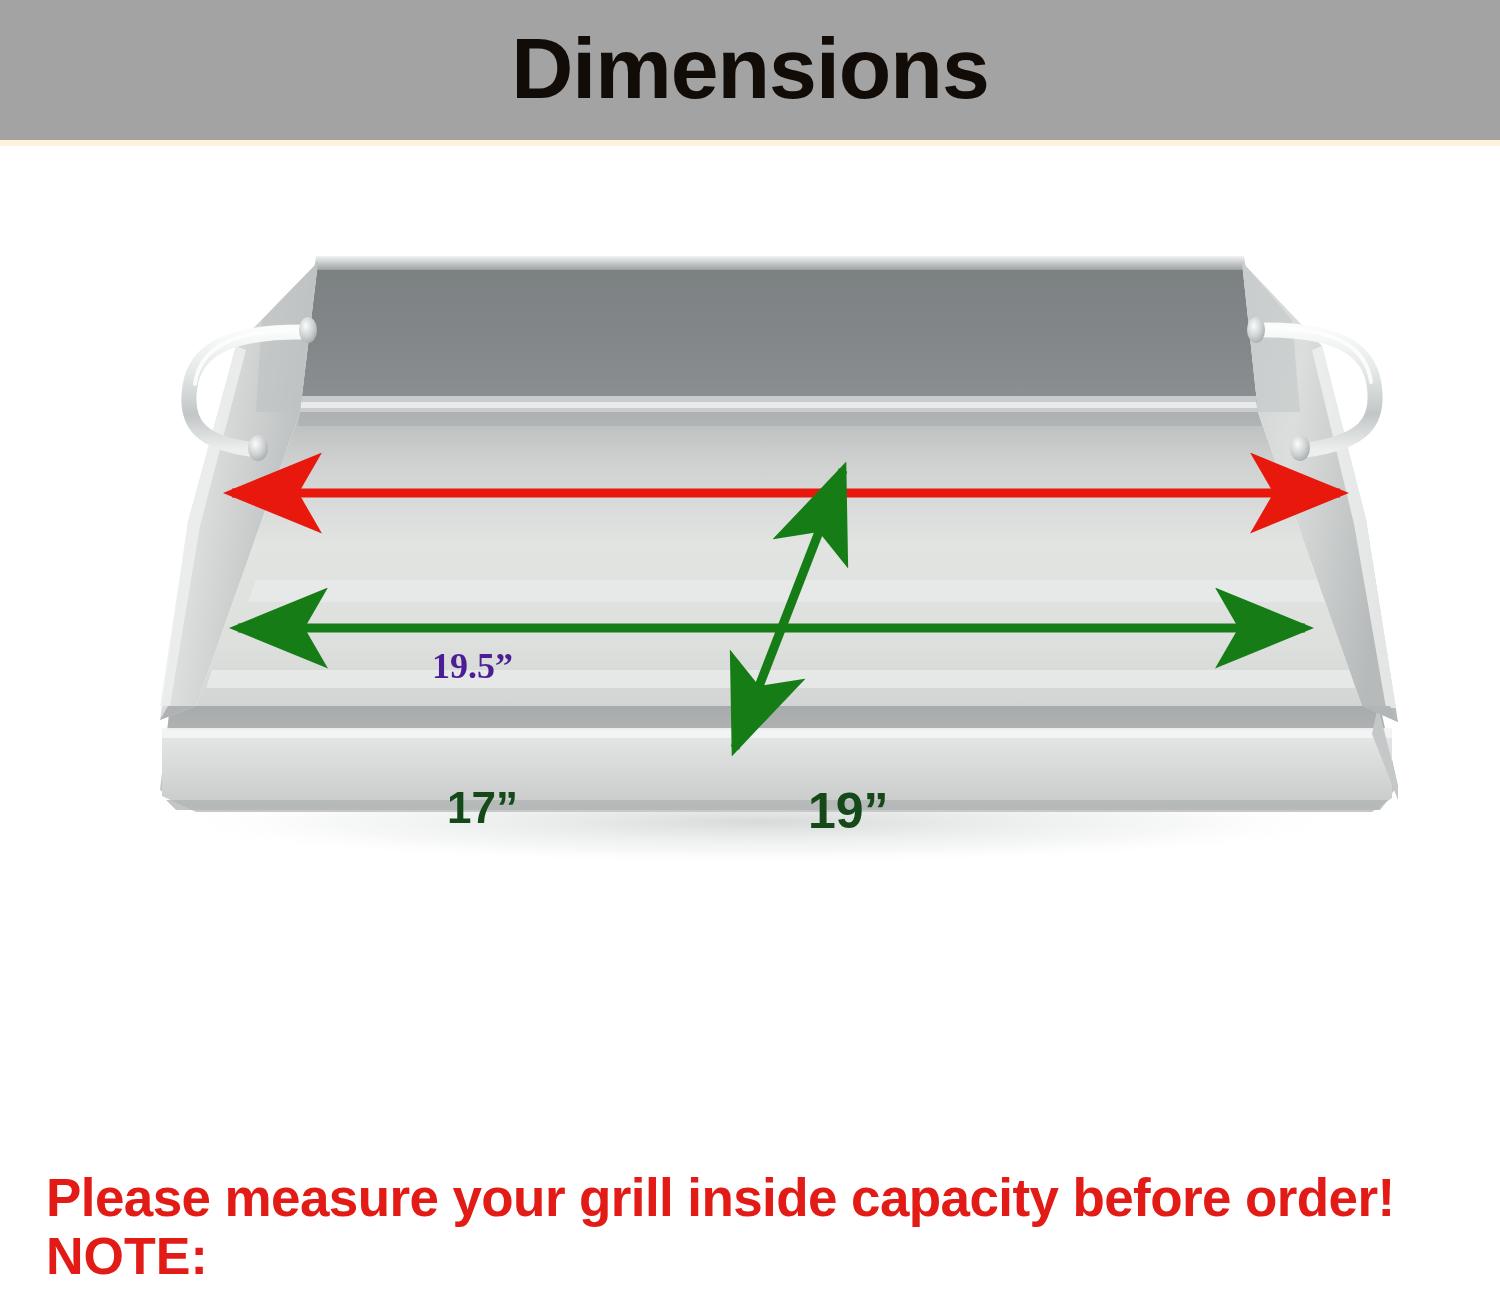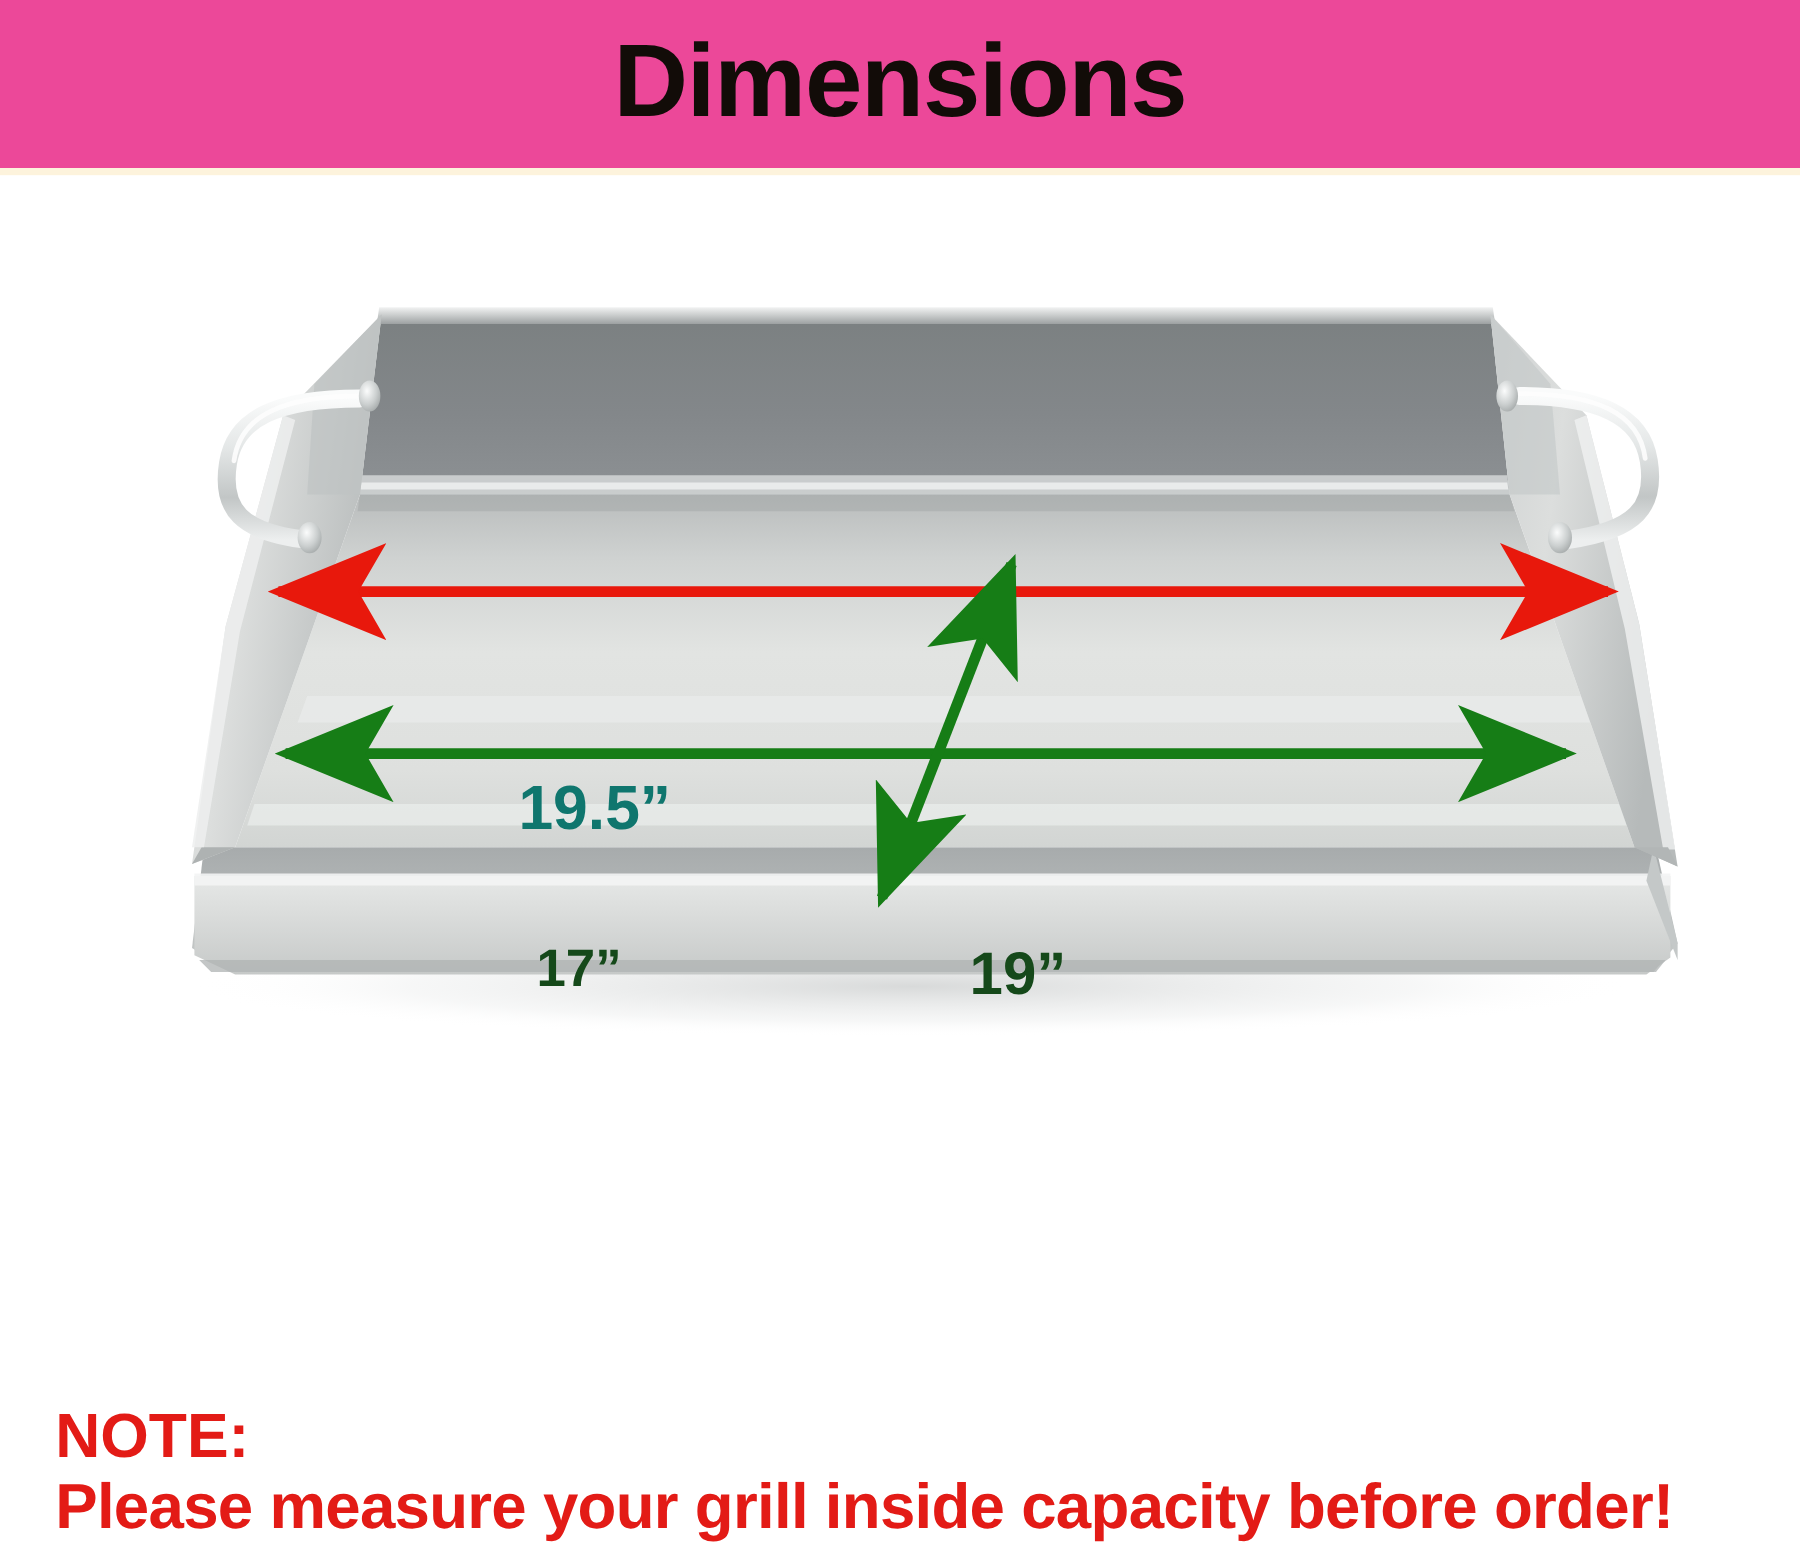--- a/index.html
+++ b/index.html
@@ -15,21 +15,21 @@
     position: relative;
   }
 
   
   #header-banner {
     position: absolute;
     left: 0;
     top: 0;
     width: 1500px;
     height: 140px;
-    background: #ec4899;
+    background: #a3a3a3;
     display: flex;
     align-items: center;
     justify-content: center;
   }
   #header-title {
     font-size: 86px;
     font-weight: bold;
     color: #120C08;
     letter-spacing: -1px;
     line-height: 1;
@@ -65,22 +65,23 @@
   
   .dim-label {
     position: absolute;
     font-weight: bold;
     white-space: nowrap;
     line-height: 1;
   }
   #label-length {
     left: 432px;
     top: 498px;
-    font-size: 52px;
-    color: #0f766e;
+    font-size: 36px;
+    color: #4c1d95;
+    font-family: Liberation Serif, serif;
   }
   #label-width {
     left: 447px;
     top: 636px;
     font-size: 44px;
     color: #15491A;
   }
   #label-depth {
     left: 808px;
     top: 636px;
@@ -250,15 +251,15 @@
 
     <line x1="735" y1="598" x2="843" y2="320" stroke="#167D16" stroke-width="9" marker-start="url(#arrowGreenStart)" marker-end="url(#arrowGreen)"></line>
   </svg>
 
   <div class="dim-label" id="label-length">19.5”</div>
   <div class="dim-label" id="label-width">17”</div>
   <div class="dim-label" id="label-depth">19”</div>
 </div>
 
 <div id="note-block">
+  <div class="note-line" id="note-body">Please measure your grill inside capacity before order!</div>
   <div class="note-line" id="note-heading">NOTE:</div>
-  <div class="note-line" id="note-body">Please measure your grill inside capacity before order!</div>
 </div>
 
 </body></html>

